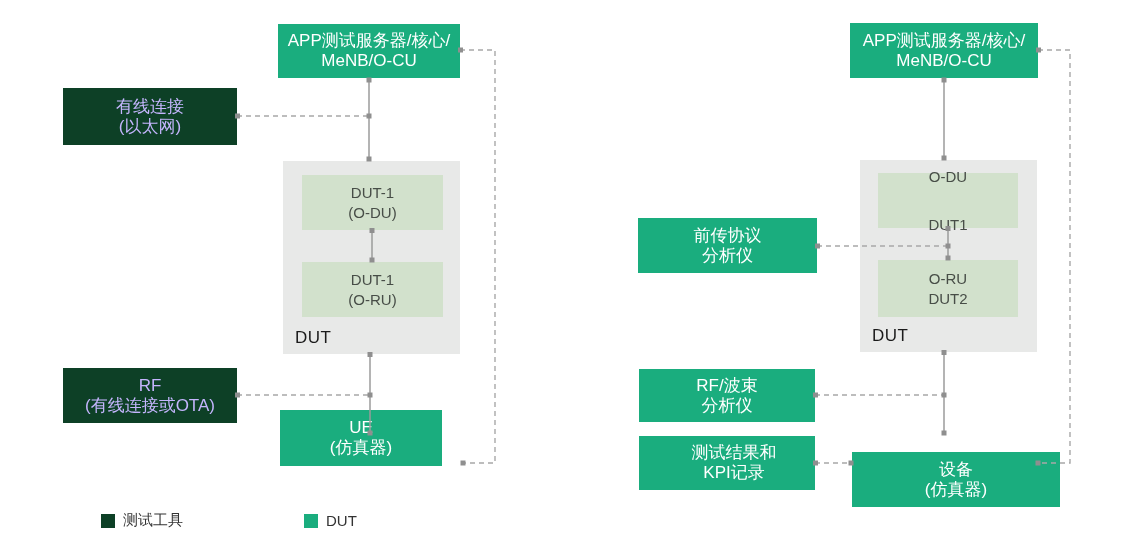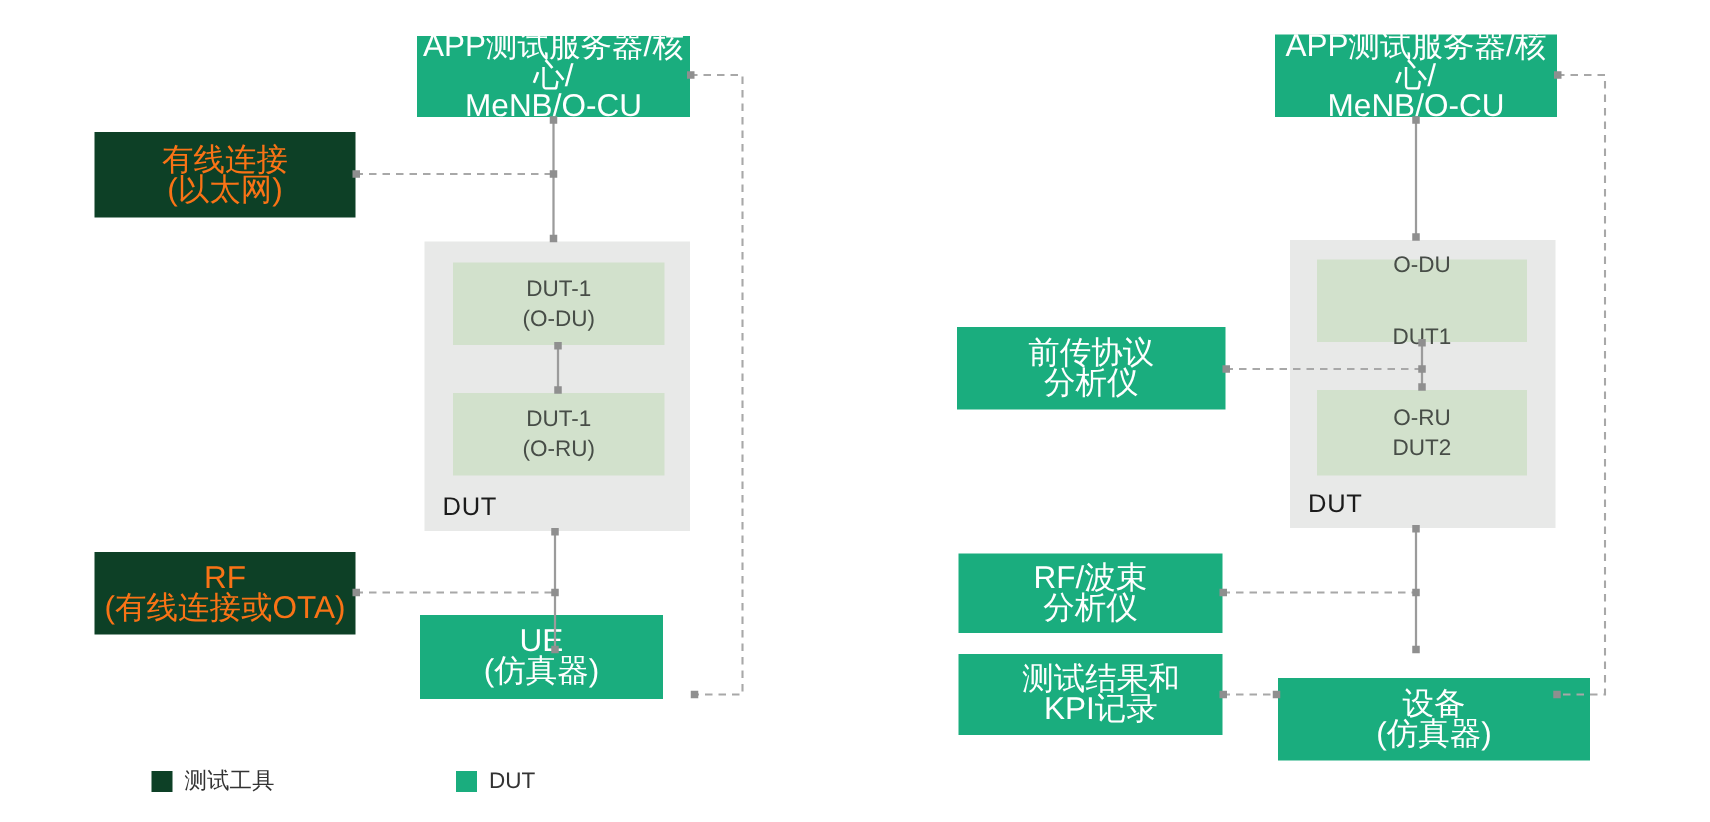--- a/index.html
+++ b/index.html
@@ -1,23 +1,23 @@
 <!DOCTYPE html>
 <html><head>
 <meta charset="utf-8">
 <style>
   html,body{margin:0;padding:0;background:#ffffff;}
   body{font-family:"Liberation Sans","DejaVu Sans",sans-serif;}
   #stage{position:relative;width:1140px;height:548px;background:#ffffff;overflow:hidden;}
 
   .box{position:absolute;display:flex;flex-direction:column;align-items:center;justify-content:center;
-       text-align:center;font-size:21px;line-height:20px;box-sizing:border-box;}
+       text-align:center;font-size:17px;line-height:20px;box-sizing:border-box;}
   .box span{display:block;}
   .green{background:#1aad7e;color:#ffffff;}
-  .darkgreen{background:#0d4026;color:#f97316;}
+  .darkgreen{background:#0d4026;color:#c4b5fd;}
   .container{position:absolute;background:#e8e9e8;box-sizing:border-box;}
   .innerbox{position:absolute;display:flex;flex-direction:column;justify-content:center;
             text-align:center;background:#d2e1cc;color:#474d47;font-size:15px;line-height:20px;}
   .container-label{position:absolute;left:12px;bottom:6px;font-size:17px;color:#1b1b1b;letter-spacing:0.5px;}
 
   #wires{position:absolute;left:0;top:0;width:1140px;height:548px;pointer-events:none;}
 
   .legend{position:absolute;left:80px;top:511px;display:flex;align-items:center;font-size:15px;color:#333333;}
   .swatch{width:14px;height:14px;display:inline-block;margin-right:8px;}
   .swatch.dark{background:#0d4026;}

